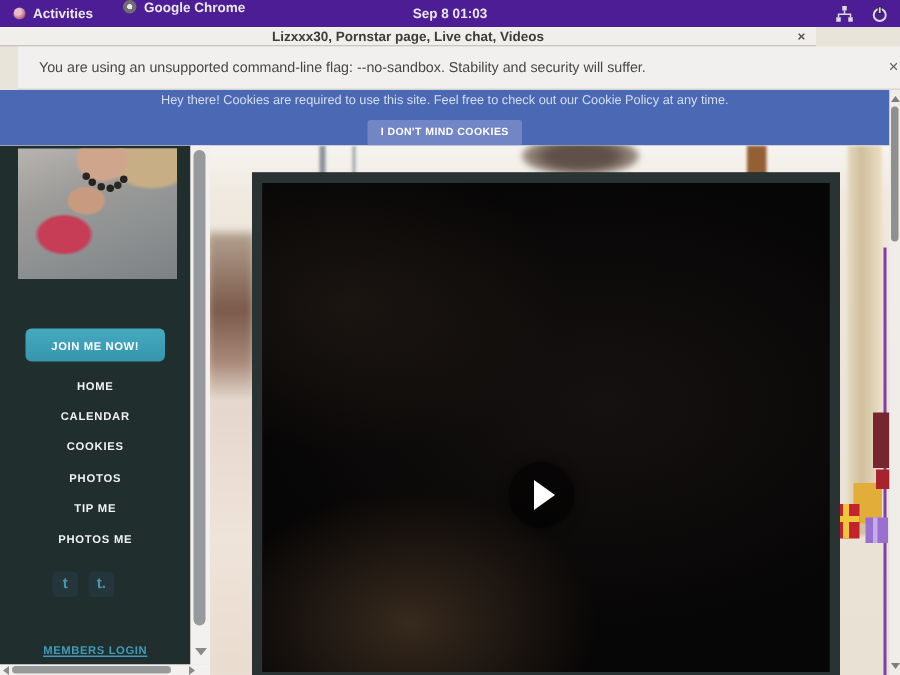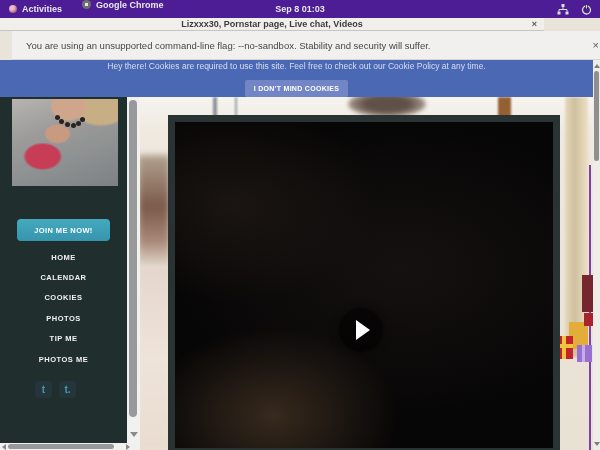--- a/index.html
+++ b/index.html
@@ -221,20 +221,21 @@
             <div class="sb-menu-item">CALENDAR</div>
             <div class="sb-menu-item">COOKIES</div>
             <div class="sb-menu-item">PHOTOS</div>
             <div class="sb-menu-item">TIP ME</div>
             <div class="sb-menu-item">PHOTOS ME</div>
           </div>
           <div class="sb-social">
             <div class="tw-icon">t</div>
             <div class="tw-icon">t.</div>
           </div>
+          <div class="sb-members">MEMBERS LOGIN</div>
         </div>
         <div class="sb-vscroll">
           <div class="sb-vthumb"></div>
           <div class="sb-varrow"></div>
         </div>
         <div class="sb-hscroll">
           <div class="sb-harrow-l"></div>
           <div class="sb-hthumb"></div>
           <div class="sb-harrow-r"></div>
         </div>

